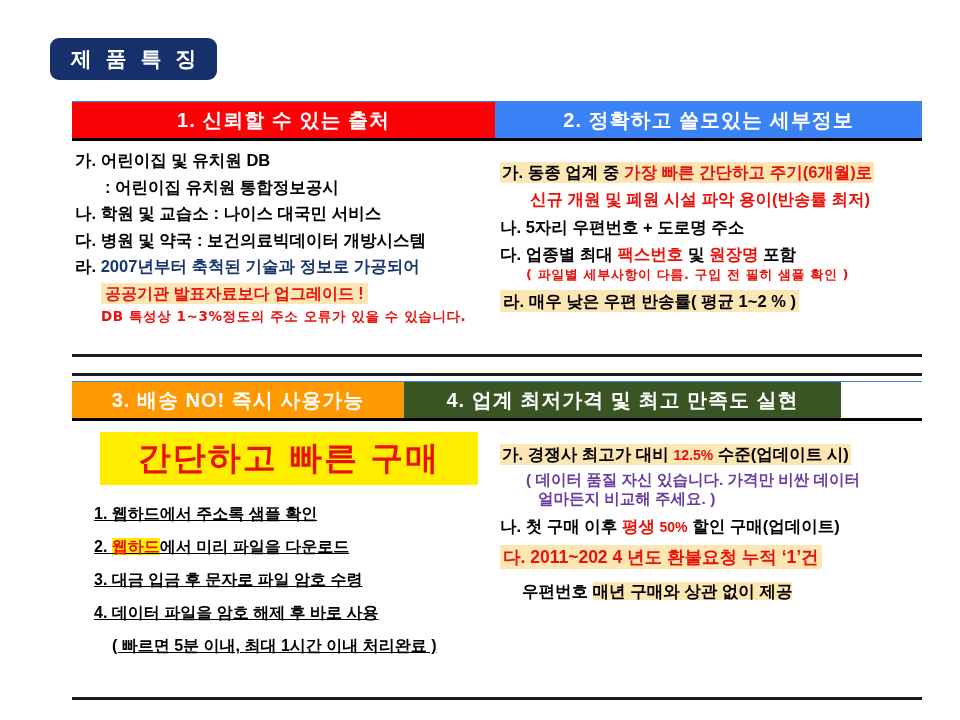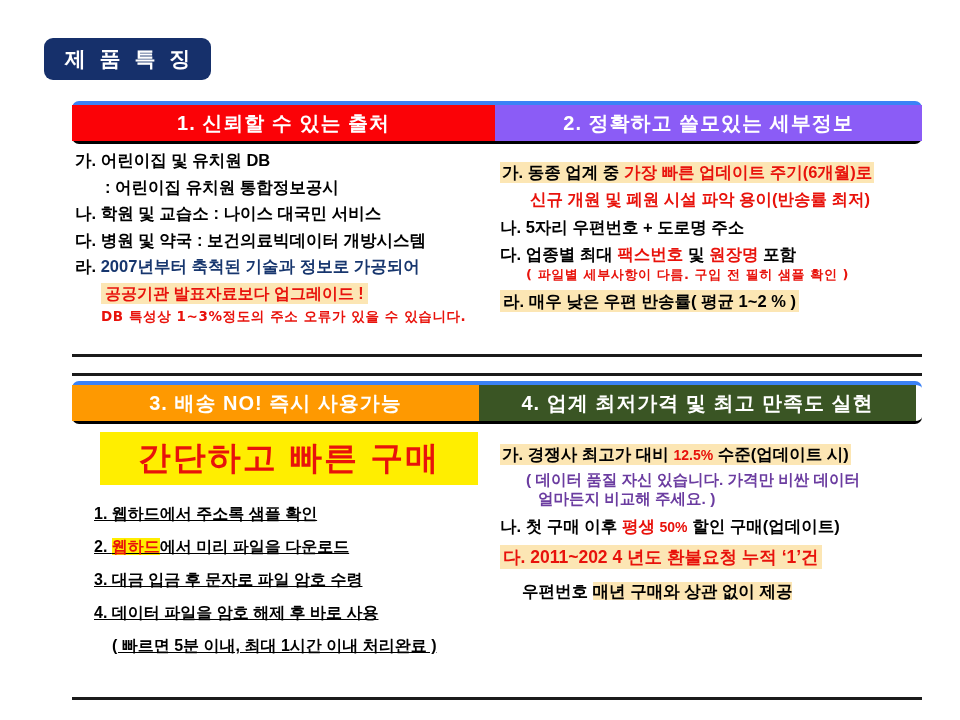--- a/index.html
+++ b/index.html
@@ -12,21 +12,21 @@
     height: 720px;
     position: relative;
     overflow: hidden;
     font-family: "Liberation Sans", "DejaVu Sans", sans-serif;
     color: #000000;
   }
 
   
   .title-badge {
     position: absolute;
-    left: 44px;
+    left: 50px;
     top: 38px;
     width: 167px;
     height: 42px;
     background: #16306b;
     border-radius: 9px;
     color: #ffffff;
     font-size: 21px;
     font-weight: bold;
     letter-spacing: 4px;
     display: flex;
@@ -36,42 +36,41 @@
     padding-left: 4px;
   }
 
   
   .bar-row {
     position: absolute;
     left: 72px;
     width: 850px;
     height: 36px;
     display: flex;
-    border-top: 4px solid #3b82f6;
+    border-top: 1px solid #3b82f6;
     border-bottom: 3px solid #000000;
     box-sizing: content-box;
-    border-radius: 7px;
   }
   #bar-row-1 { top: 101px; }
   #bar-row-2 { top: 381px; }
 
   .bar {
     height: 100%;
     display: flex;
     align-items: center;
     justify-content: center;
     color: #ffffff;
     font-size: 20px;
     font-weight: bold;
     letter-spacing: 1px;
     white-space: nowrap;
   }
   .bar-1 { width: 423px; background: #fb0207; }
-  .bar-2 { width: 427px; background: #8b5cf6; }
-  .bar-3 { width: 407px; background: #fe9901; }
+  .bar-2 { width: 427px; background: #3b82f6; }
+  .bar-3 { width: 332px; background: #fe9901; }
   .bar-4 { width: 437px; background: #3a5524; }
 
   
   .rule {
     position: absolute;
     left: 72px;
     width: 850px;
     height: 0;
     border-top: 3px solid #1b1b1b;
   }
@@ -153,21 +152,21 @@
     <span>라. </span><span class="navy">2007년부터 축척된 기술과 정보로 가공되어</span>
   </div>
   <div class="line sub3" style="margin-bottom:8px;">
     <span class="red hl" style="font-size:16px;padding:2px 4px;">공공기관 발표자료보다 업그레이드 !</span>
   </div>
   <div class="line sub3 hand">DB 특성상 1~3%정도의 주소 오류가 있을 수 있습니다.</div>
 </div>
 
 <div class="panel" id="panel-2">
   <div class="line hl" style="display:inline-block;padding:2px 2px;margin-bottom:8px;">
-    <span>가. </span><span>동종 업계 중 </span><span class="red">가장 빠른 업데이트 주기(6개월)로</span>
+    <span>가. </span><span>동종 업계 중 </span><span class="red">가장 빠른 간단하고 주기(6개월)로</span>
   </div>
   <div class="line sub red" style="margin-bottom:12px;">신규 개원 및 폐원 시설 파악 용이(반송률 최저)</div>
   <div class="line">나. 5자리 우편번호 + 도로명 주소</div>
   <div class="line" style="margin-bottom:6px;">
     <span>다. 업종별 최대 </span><span class="red">팩스번호</span><span> 및 </span><span class="red">원장명</span><span> 포함</span>
   </div>
   <div class="line sub3 hand hand-sm" style="margin-bottom:12px;">( 파일별 세부사항이 다름. 구입 전 필히 샘플 확인 )</div>
   <div class="line">
     <span class="hl" style="padding:2px 3px;">라. 매우 낮은 우편 반송률( 평균 1~2 % )</span>
   </div>

